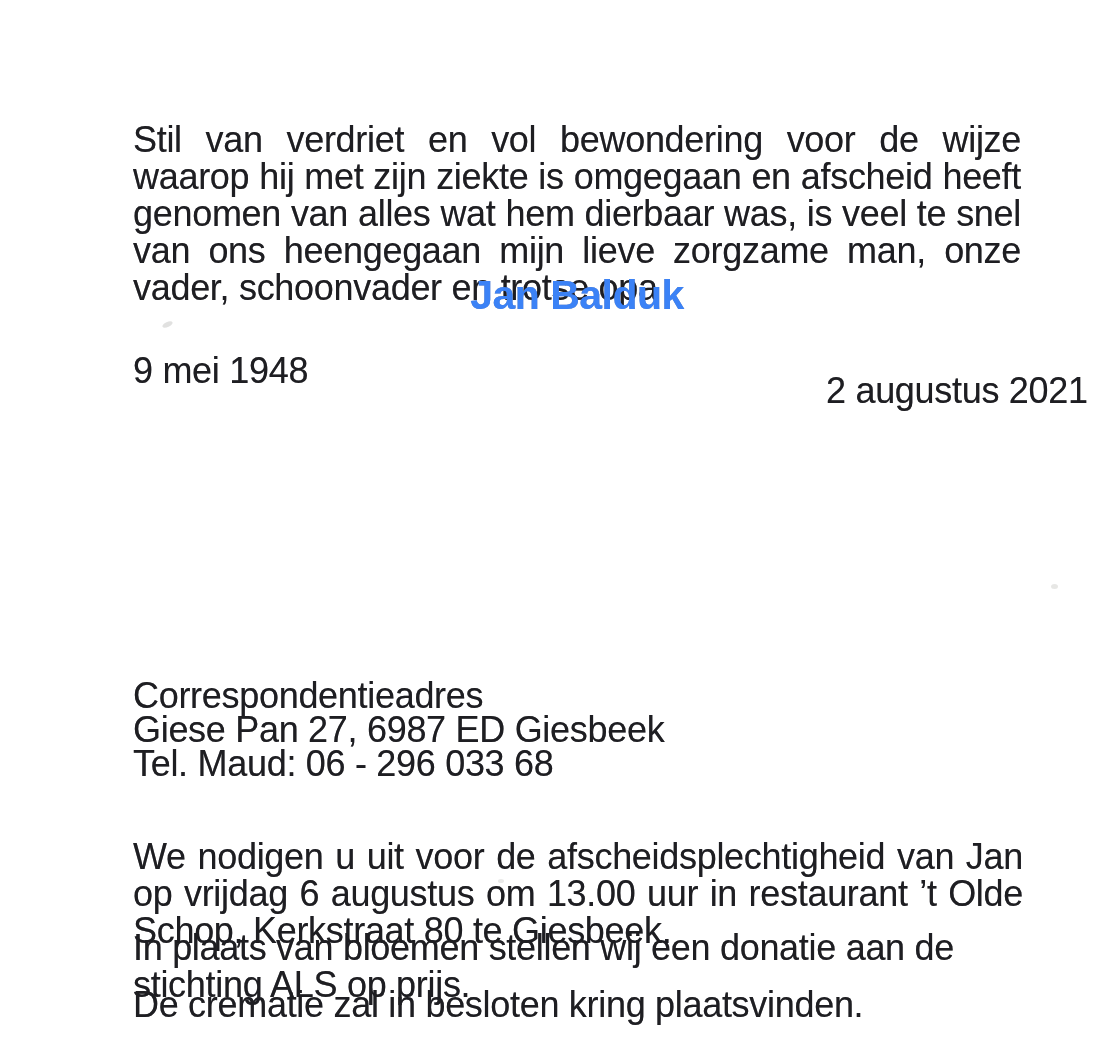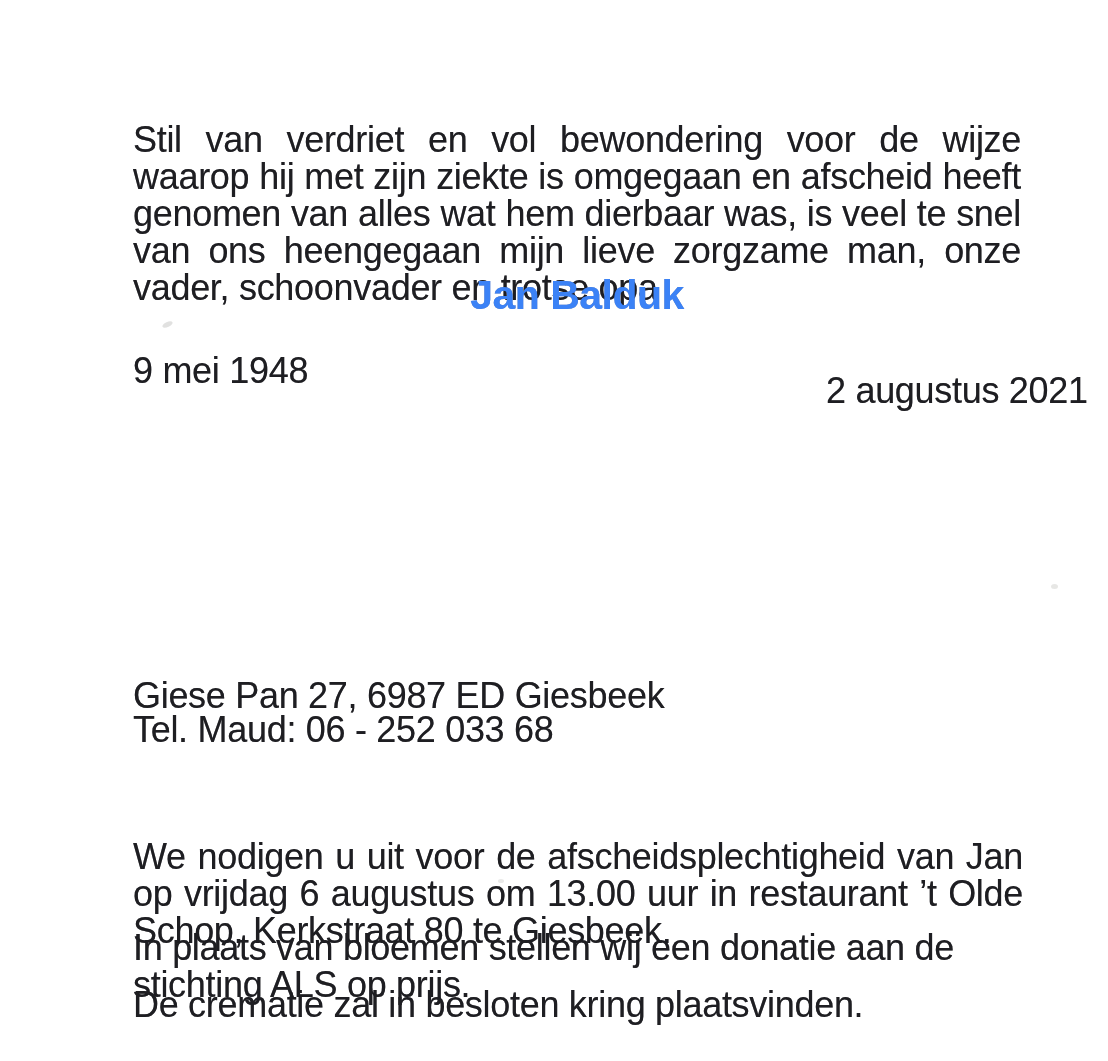--- a/index.html
+++ b/index.html
@@ -102,22 +102,23 @@
   <p class="block intro">Stil van verdriet en vol bewondering voor de wijze waarop hij met zijn ziekte is omgegaan en afscheid heeft genomen van alles wat hem dierbaar was, is veel te snel van ons heengegaan mijn lieve zorgzame man, onze vader, schoonvader en trotse opa</p>
 
   <div class="block deceased-name">Jan Balduk</div>
 
   <div class="block birth-date">9 mei 1948</div>
 
   <div class="block death-date">2 augustus 2021</div>
 
 
   <div class="block address">
+    <div>Correspondentieadres</div>
     <div>Giese Pan 27, 6987 ED Giesbeek</div>
-    <div>Tel. Maud: 06 - 252 033 68</div>
+    <div>Tel. Maud: 06 - 296 033 68</div>
   </div>
 
   <p class="block invitation">We nodigen u uit voor de afscheidsplechtigheid van Jan op vrijdag 6 augustus om 13.00 uur in restaurant ’t Olde Schop, Kerkstraat 80 te Giesbeek.</p>
 
   <p class="block donation">In plaats van bloemen stellen wij een donatie aan de stichting ALS op prijs.</p>
 
   <p class="block cremation">De crematie zal in besloten kring plaatsvinden.</p>
 
   <div class="artifact artifact-1"></div>
   <div class="artifact artifact-2"></div>

